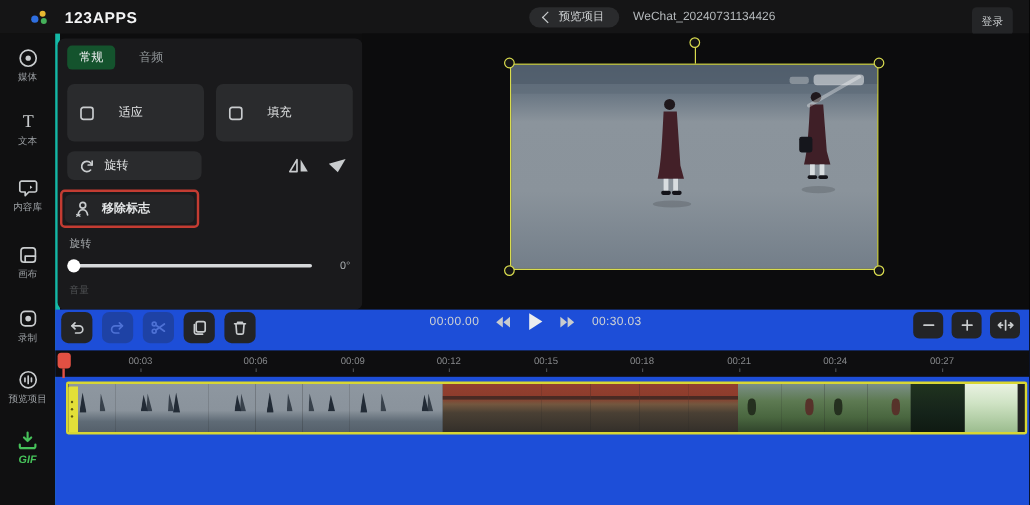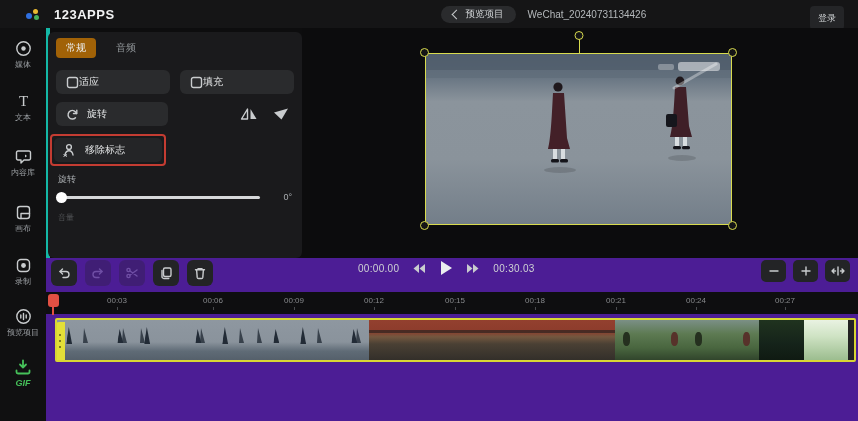--- a/index.html
+++ b/index.html
@@ -29,53 +29,53 @@
   .side-item svg{display:block;}
   .side-label{font-size:8px;color:#9b9fa3;text-align:center;line-height:1.15;width:38px;}
   .si-1{margin-top:12px;} .si-2{margin-top:24px;} .si-3{margin-top:26px;} .si-4{margin-top:26px;}
   .si-5{margin-top:24px;} .si-6{margin-top:22px;} .si-7{margin-top:22px;}
   .gif-label{font-size:9px;font-weight:bold;font-style:italic;color:#46c15a;}
 
   
   .panel{position:absolute;left:48px;top:32px;width:254px;height:226px;background:#1a1a1c;border-radius:6px;overflow:hidden;}
   .tabs{display:flex;gap:10px;padding:6px 0 4px 8px;}
   .tab{font-size:10px;padding:3px 10px;border-radius:4px;color:#8f9497;cursor:pointer;}
-  .tab.active{background:#a16207;color:#eceeef;}
+  .tab.active{background:#14532d;color:#eceeef;}
   .btn-row{display:flex;gap:10px;padding:8px 8px 0 8px;}
-  .pbtn{display:flex;align-items:center;gap:0;background:#2a2b2d;border-radius:6px;height:24px;padding:0 10px;flex:1;cursor:pointer;}
+  .pbtn{display:flex;align-items:center;gap:20px;background:#2a2b2d;border-radius:6px;height:24px;padding:12px 10px;flex:1;cursor:pointer;}
   .pbtn span{font-size:10px;color:#e3e5e6;}
   .rot-row{display:flex;align-items:center;padding:8px 8px 0 8px;gap:10px;}
   .rot-btn{display:flex;align-items:center;gap:8px;background:#2a2b2d;border-radius:6px;height:24px;padding:0 10px;width:92px;cursor:pointer;}
   .rot-btn span{font-size:10px;color:#e3e5e6;}
   .flips{margin-left:auto;display:flex;gap:14px;padding-right:4px;}
   .flip{cursor:pointer;display:flex;align-items:center;}
   .remove-wrap{margin:8px 0 0 2px;border:2px solid #c43c32;border-radius:4px;width:108px;padding:2px;}
   .remove-btn{display:flex;align-items:center;gap:8px;background:#242527;border-radius:5px;height:24px;padding:0 8px;cursor:pointer;}
-  .remove-btn span{font-size:10px;color:#e3e5e6;}
+  .remove-btn span{font-size:10px;color:#e3e5e6;font-weight:bold;}
   .slider-block{padding:7px 10px 0 10px;}
   .slider-label{font-size:9px;color:#a9adb0;margin-bottom:6px;}
   .slider-row{display:flex;align-items:center;gap:10px;}
   .track{position:relative;height:3px;background:#d6d8da;border-radius:2px;flex:1;cursor:pointer;}
   .thumb{position:absolute;top:-4px;width:11px;height:11px;background:#fff;border-radius:50%;}
   .slider-val{font-size:9px;color:#a9adb0;width:22px;text-align:right;}
   .partial{font-size:8px;color:#7d8184;opacity:.55;padding:10px 0 0 10px;}
 
   
   .preview{position:absolute;left:302px;top:28px;width:556px;height:230px;background:#0c0c0d;}
   .vframe{position:absolute;left:123px;top:25px;width:307px;height:172px;}
   .vbox{position:absolute;inset:0;border:1px solid #d9dc4e;overflow:hidden;
         background:linear-gradient(#5a6775 0%,#697683 14%,#8b949c 28%,#8a939b 62%,#737e89 100%);}
   .vbox svg{position:absolute;left:0;top:0;}
   .handle{position:absolute;width:7px;height:7px;border-radius:50%;background:#141416;border:1.5px solid #d9dc4e;z-index:3;}
   .h-tl{left:-5px;top:-5px;} .h-tr{right:-5px;top:-5px;} .h-bl{left:-5px;bottom:-5px;} .h-br{right:-5px;bottom:-5px;}
   .h-rot{left:50%;top:-22px;transform:translateX(-50%);}
   .rot-stem{position:absolute;left:50%;top:-14px;width:1px;height:14px;background:#d9dc4e;}
 
   
-  .timeline{position:absolute;left:46px;top:258px;width:812px;height:163px;background:#4c1d95;}
+  .timeline{position:absolute;left:46px;top:258px;width:812px;height:163px;background:#1d4ed8;}
   .tl-controls{position:relative;height:34px;}
   .tool-group{position:absolute;left:5px;top:2px;display:flex;gap:8px;}
   .tbtn{width:26px;height:26px;border-radius:6px;background:#232426;display:flex;align-items:center;justify-content:center;cursor:pointer;}
   .tbtn.dim{opacity:.28;}
   .transport{position:absolute;left:312px;top:2px;display:flex;align-items:center;gap:13px;}
   .ttime{font-size:10px;color:#cfd2d4;letter-spacing:.3px;}
   .tr-icon{cursor:pointer;display:flex;align-items:center;}
   .zoom-group{position:absolute;right:8px;top:2px;display:flex;gap:7px;}
   .zbtn{width:25px;height:22px;border-radius:5px;background:#232426;display:flex;align-items:center;justify-content:center;
         color:#cfd2d4;font-size:13px;cursor:pointer;}

